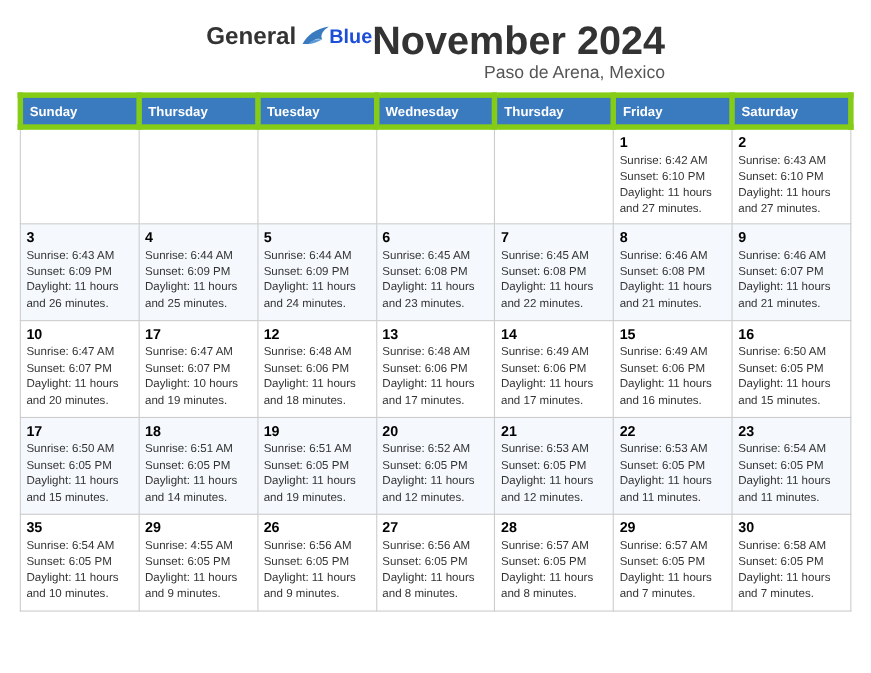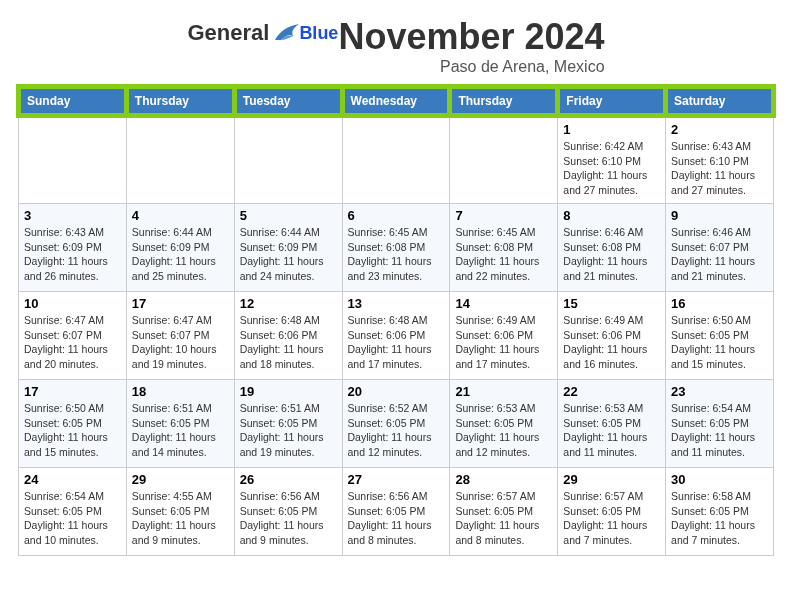--- a/index.html
+++ b/index.html
@@ -272,21 +272,21 @@
         </td>
         <td>
           <span class="day-number">23</span>
           <div class="day-info">Sunrise: 6:54 AM</div>
           <div class="day-info">Sunset: 6:05 PM</div>
           <div class="day-info">Daylight: 11 hours and 11 minutes.</div>
         </td>
       </tr>
       <tr>
         <td>
-          <span class="day-number">24</span>
+          <span class="day-number">35</span>
           <div class="day-info">Sunrise: 6:54 AM</div>
           <div class="day-info">Sunset: 6:05 PM</div>
           <div class="day-info">Daylight: 11 hours and 10 minutes.</div>
         </td>
         <td>
           <span class="day-number">29</span>
           <div class="day-info">Sunrise: 4:55 AM</div>
           <div class="day-info">Sunset: 6:05 PM</div>
           <div class="day-info">Daylight: 11 hours and 9 minutes.</div>
         </td>

